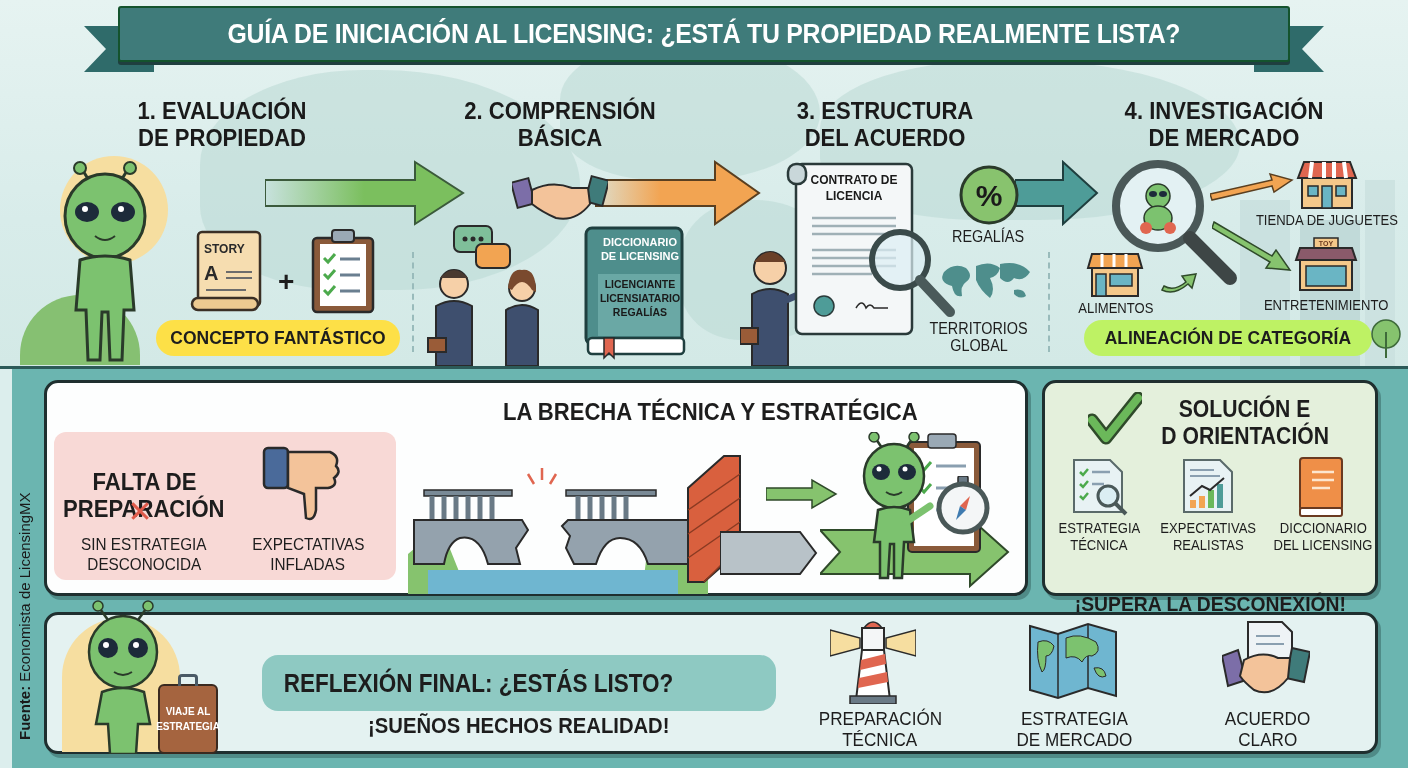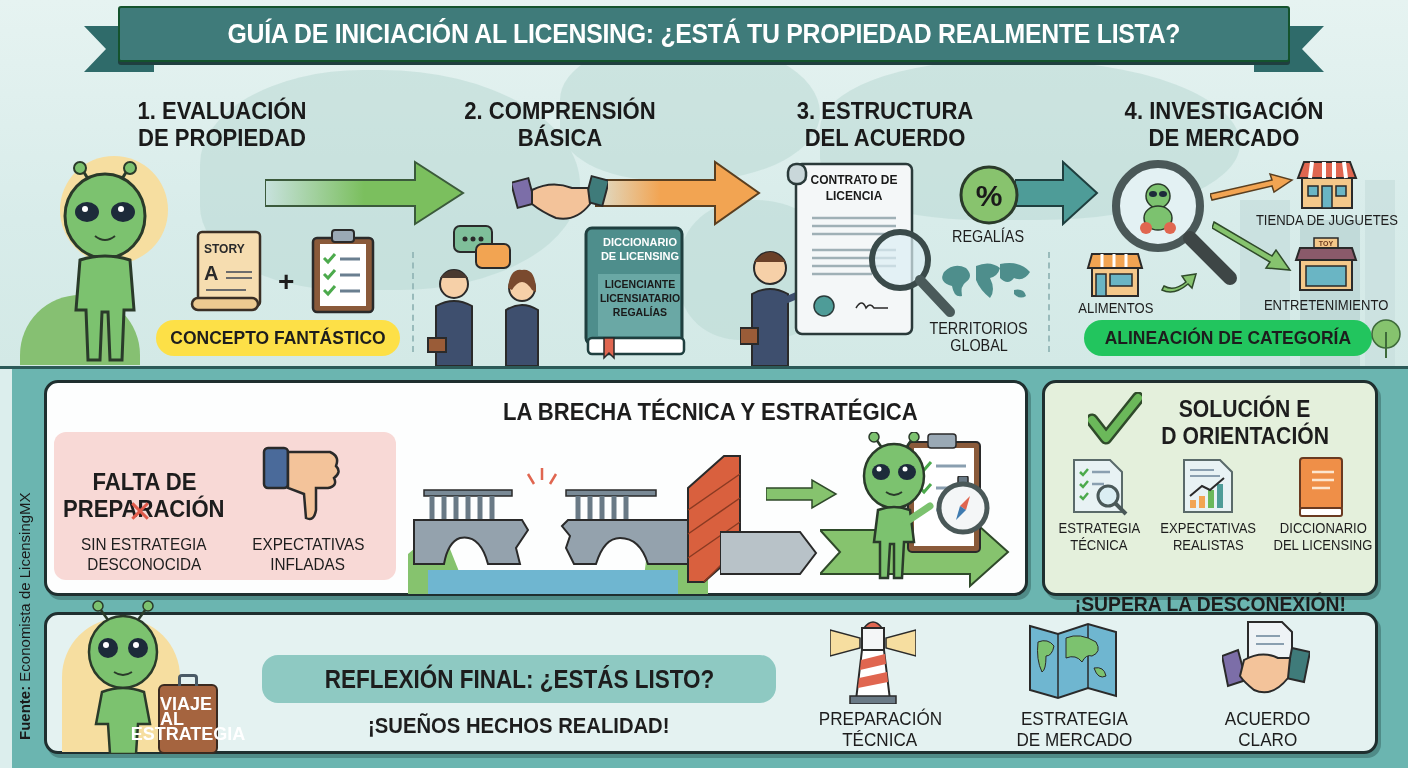--- a/index.html
+++ b/index.html
@@ -39,21 +39,21 @@
   
   .arrow { position: absolute; }
 
   
   .pill {
     position: absolute; border-radius: 20px; font-weight: 700; font-size: 19px;
     display: flex; align-items: center; justify-content: center; white-space: nowrap;
   }
   .pill span { transform: scaleX(.92); display: inline-block; }
   .pill.green { background: #fde047; }
-  .pill.teal { background: #22c55e; }
+  .pill.teal { background: #bef264; }
 
   .label { position: absolute; font-weight: 400; font-size: 15px; text-align: center; line-height: 17px; white-space: nowrap; }
   .label span { display: inline-block; transform: scaleX(.9); }
 
   
   .lower {
     position: absolute; left: 0; top: 366px; width: 1408px; height: 402px;
     background: #6bb5b0;
     border-top: 3px solid #2c5a58;
   }
@@ -73,22 +73,22 @@
   .final-card { left: 44px; top: 612px; width: 1334px; height: 142px; background: #e4f2f1; }
 
   .problem-box {
     position: absolute; left: 54px; top: 432px; width: 342px; height: 148px;
     background: #f8d9d6; border-radius: 12px;
   }
   .h-big { position: absolute; font-weight: 700; font-size: 24px; line-height: 27px; text-align: center; white-space: nowrap; }
   .h-big span { display: inline-block; transform: scaleX(.92); }
 
   .final-pill {
-    position: absolute; left: 262px; top: 655px; width: 514px; height: 48px;
-    background: #8ec9c2; border-radius: 16px; display: flex; align-items: center; justify-content: center;
+    position: absolute; left: 262px; top: 655px; width: 514px; height: 56px;
+    background: #8ec9c2; border-radius: 16px; display: flex; align-items: center; 
     font-weight: 700; font-size: 25px;
   }
   .final-pill span { display: inline-block; transform: scaleX(.9); white-space: nowrap; }
 </style>
 </head>
 <body>
 
 <div class="top-section">
 
   <div class="map-blob" style="left:200px;top:70px;width:380px;height:220px;"></div>
@@ -444,21 +444,21 @@
   <circle cx="22" cy="6" r="5" fill="#7cc26f" stroke="#2a3a2a" stroke-width="1.5"></circle>
   <circle cx="72" cy="6" r="5" fill="#7cc26f" stroke="#2a3a2a" stroke-width="1.5"></circle>
   <ellipse cx="47" cy="52" rx="34" ry="36" fill="#7cc26f" stroke="#2a3a2a" stroke-width="2.5"></ellipse>
   <ellipse cx="32" cy="48" rx="10" ry="10" fill="#1d2b3a"></ellipse>
     <ellipse cx="62" cy="48" rx="10" ry="10" fill="#1d2b3a"></ellipse>
   <circle cx="30" cy="45" r="3" fill="#fff"></circle>
     <circle cx="60" cy="45" r="3" fill="#fff"></circle>
   <path d="M38 72 Q47 78 56 72" stroke="#2a3a2a" stroke-width="1.8" fill="none"></path>
   <path d="M26 92 Q47 84 68 92 L74 124 L62 124 L60 154 L34 154 L32 124 L20 124 Z" fill="#7cc26f" stroke="#2a3a2a" stroke-width="2.5"></path>
 </svg>
-<div style="position:absolute;left:158px;top:684px;width:60px;height:70px;background:#a5643f;border:2.5px solid #3a2a20;border-radius:6px;display:flex;flex-direction:column;align-items:center;justify-content:center;color:#fff;font-weight:700;font-size:18px;line-height:15px;">
+<div style="position:absolute;left:158px;top:684px;width:60px;height:70px;background:#a5643f;border:2.5px solid #3a2a20;border-radius:6px;display:flex;flex-direction:column;align-items:center;justify-content:center;color:#fff;font-weight:700;font-size:10px;line-height:15px;">
   <div style="position:absolute;top:-12px;left:18px;width:20px;height:12px;border:3px solid #4a5a66;border-bottom:none;border-radius:4px 4px 0 0;"></div>
   <span>VIAJE AL</span>
   <span>ESTRATEGIA</span>
 </div>
 <div class="final-pill">
     <span>REFLEXIÓN FINAL: ¿ESTÁS LISTO?</span>
   </div>
 <div class="h-big" style="left:262px;top:712px;width:514px;font-size:22px;"><span>¡SUEÑOS HECHOS REALIDAD!</span></div>
 
 <svg style="position:absolute;left:830px;top:616px;" width="86" height="88">

